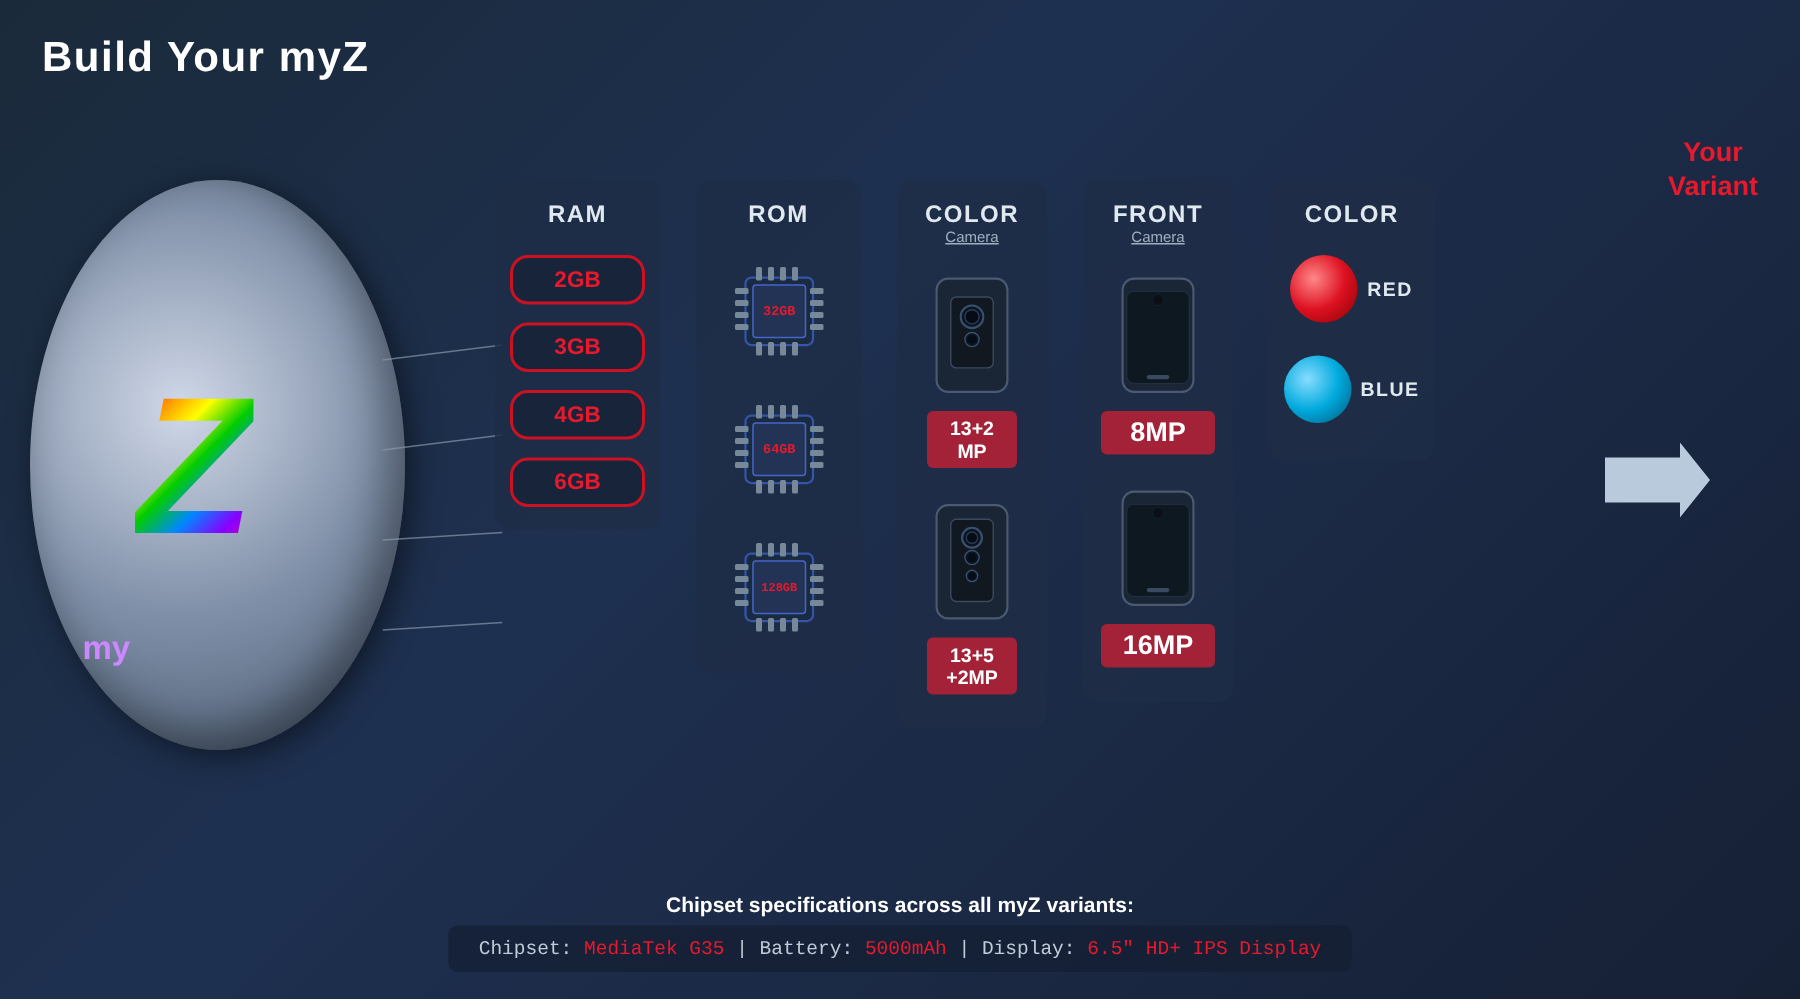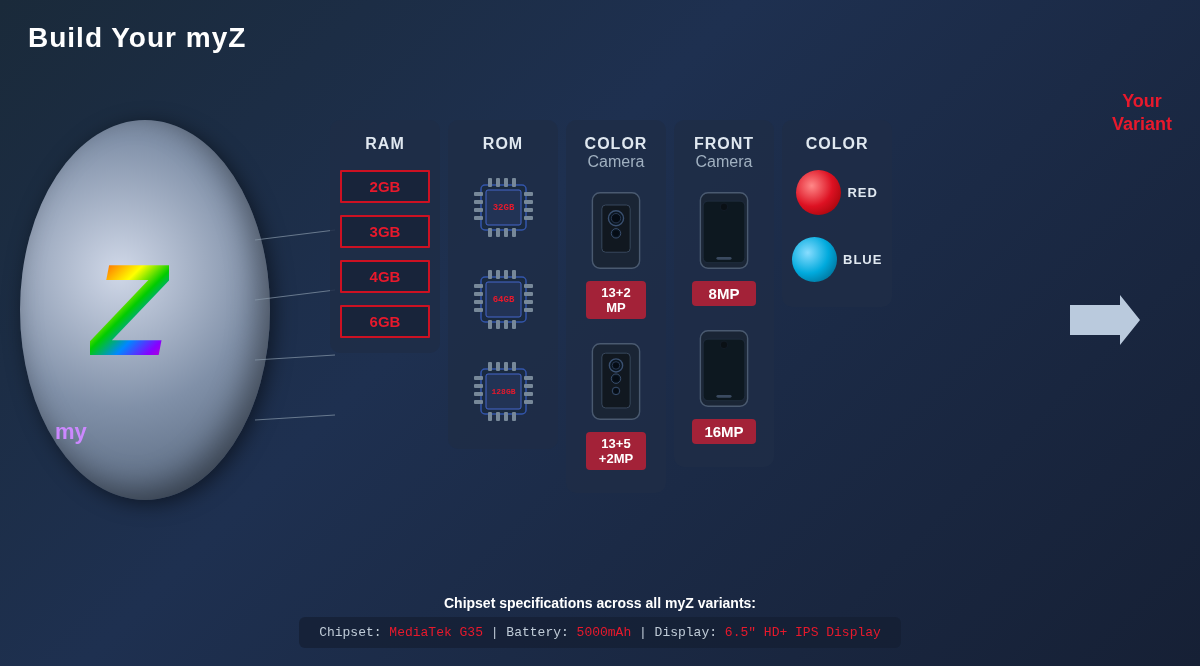--- a/index.html
+++ b/index.html
@@ -96,21 +96,21 @@
       width: 100%;
       height: 100%;
     }
 
     
     .columns-container {
       position: absolute;
       left: 330px;
       top: 120px;
       display: flex;
-      gap: 8px;
+      gap: 24px;
       align-items: flex-start;
     }
 
     
     .column-card {
       background: rgba(30, 45, 70, 0.85);
       border-radius: 10px;
       padding: 15px 10px;
       display: flex;
       flex-direction: column;
@@ -123,29 +123,30 @@
       text-align: center;
       margin-bottom: 5px;
     }
     .column-header .main-label {
       font-size: 16px;
       font-weight: 600;
       color: #e0e8f0;
       letter-spacing: 1px;
     }
     .column-header .sub-label {
-      font-size: 16px;
+      font-size: 10px;
       color: #a0b0c0;
       text-align: center;
+      text-decoration: underline;
     }
 
     
     .ram-item {
       border: 2px solid #cc1122;
-      border-radius: 1px;
+      border-radius: 12px;
       padding: 6px 18px;
       color: #e8192c;
       font-size: 15px;
       font-weight: 700;
       width: 90px;
       text-align: center;
       background: rgba(20, 30, 50, 0.6);
     }
 
     
@@ -190,27 +191,27 @@
     
     .front-phone-item {
       display: flex;
       flex-direction: column;
       align-items: center;
       gap: 8px;
       margin-bottom: 8px;
     }
     .front-camera-label {
       color: #ffffff;
-      font-size: 15px;
+      font-size: 18px;
       font-weight: 600;
       text-align: center;
       background: rgba(220, 30, 50, 0.7);
       padding: 4px 8px;
       border-radius: 4px;
-      width: 64px;
+      width: 76px;
     }
 
     
     .color-item {
       display: flex;
       flex-direction: row;
       align-items: center;
       gap: 6px;
       margin-bottom: 10px;
     }

